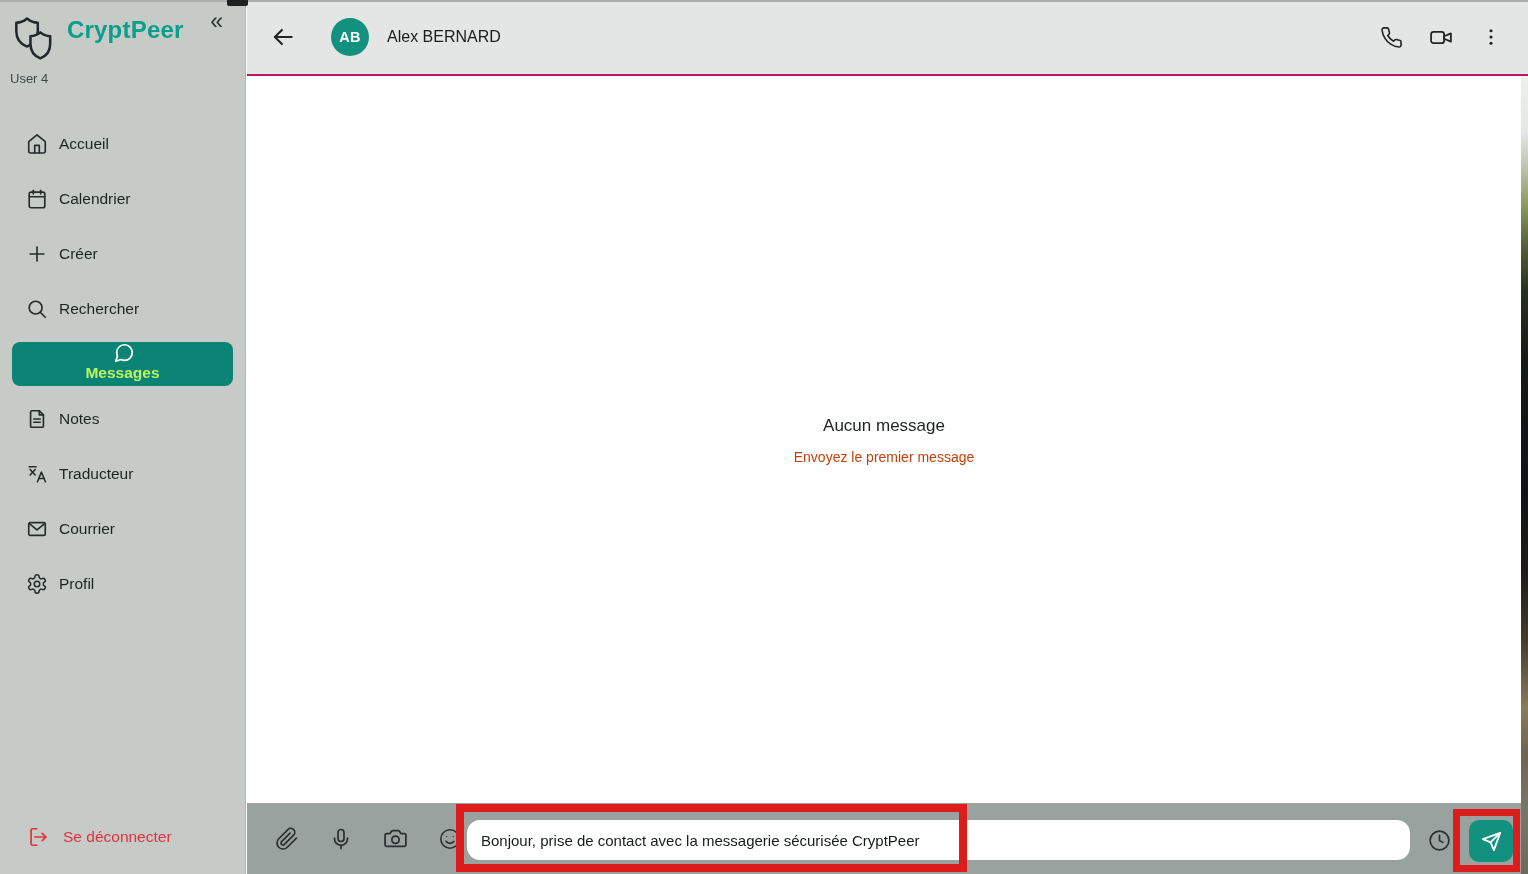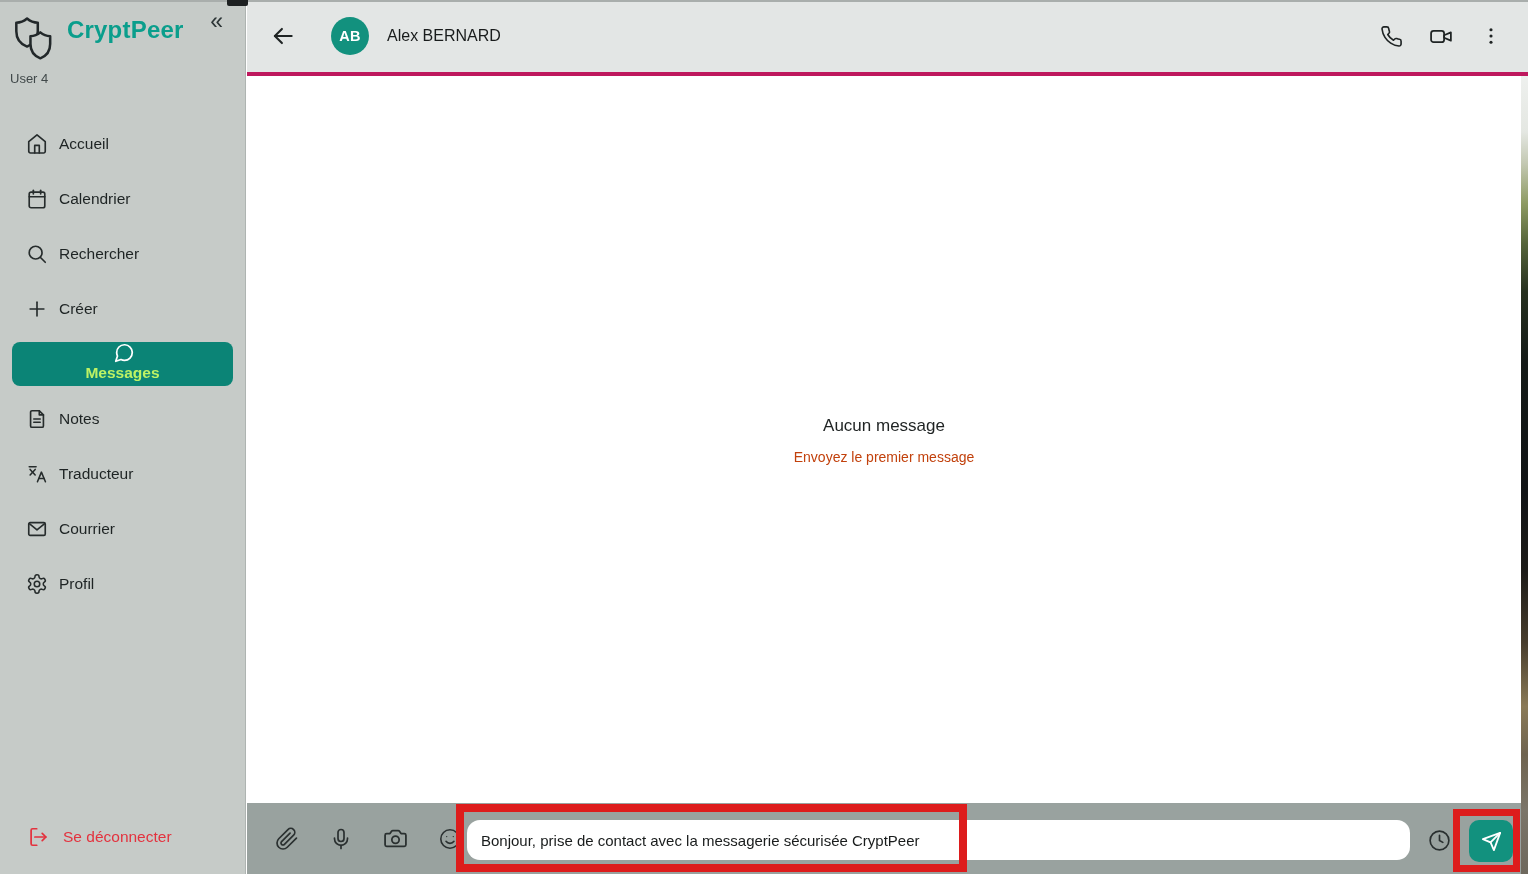--- a/index.html
+++ b/index.html
@@ -26,21 +26,21 @@
   .nav-item.active .nav-icon { color:#ffffff; }
   .nav-item.active .nav-label { font-weight:700; }
 
   .logout-btn { position:absolute; left:28px; bottom:26px; display:flex; align-items:center; gap:13px;
                 background:none; border:none; color:#e3323e; font-size:15.5px; cursor:pointer; }
 
   
   .main { position:absolute; left:247px; top:0; right:0; height:100%; }
 
   .chat-header { position:absolute; top:0; left:0; right:0; height:76px; background:#e3e6e5;
-                 border-bottom:4px solid #be185d; display:flex; align-items:center; }
+                 border-bottom:2px solid #be185d; display:flex; align-items:center; }
   .back-btn { margin-left:16px; width:40px; height:40px; background:none; border:none; color:#1f2424;
               display:flex; align-items:center; justify-content:center; cursor:pointer; }
   .avatar { width:38px; height:38px; border-radius:50%; background:#12917e; color:#ffffff;
             font-weight:700; font-size:14.5px; display:flex; align-items:center; justify-content:center;
             margin-left:28px; letter-spacing:.3px; }
   .contact-name { margin-left:18px; font-size:16px; color:#191c1c; }
   .header-actions { margin-left:auto; margin-right:24px; display:flex; align-items:center; gap:22px; color:#1f2424; }
   .icon-btn { background:none; border:none; color:inherit; display:flex; align-items:center; justify-content:center; cursor:pointer; padding:2px; }
 
   .message-area { position:absolute; top:77px; left:0; right:7px; bottom:71px; background:#ffffff;
@@ -112,35 +112,35 @@
               <line x1="16" y1="2.5" x2="16" y2="6.5"></line>
               <line x1="3.5" y1="9.5" x2="20.5" y2="9.5"></line>
           </svg>
         </span>
         <span class="nav-label">Calendrier</span>
       </div>
 
       <div class="nav-item">
         <span class="nav-icon">
           <svg width="22" height="22" viewBox="0 0 24 24" fill="none" stroke="currentColor" stroke-width="1.8" stroke-linecap="round">
+            <line x1="12" y1="4.5" x2="12" y2="19.5"></line>
+              <line x1="4.5" y1="12" x2="19.5" y2="12"></line>
+          </svg>
+        </span>
+        <span class="nav-label">Créer</span>
+      </div>
+
+      <div class="nav-item">
+        <span class="nav-icon">
+          <svg width="22" height="22" viewBox="0 0 24 24" fill="none" stroke="currentColor" stroke-width="1.8" stroke-linecap="round">
             <circle cx="10.5" cy="10.5" r="7"></circle>
               <line x1="15.8" y1="15.8" x2="21" y2="21"></line>
           </svg>
         </span>
         <span class="nav-label">Rechercher</span>
-      </div>
-
-      <div class="nav-item">
-        <span class="nav-icon">
-          <svg width="22" height="22" viewBox="0 0 24 24" fill="none" stroke="currentColor" stroke-width="1.8" stroke-linecap="round">
-            <line x1="12" y1="4.5" x2="12" y2="19.5"></line>
-              <line x1="4.5" y1="12" x2="19.5" y2="12"></line>
-          </svg>
-        </span>
-        <span class="nav-label">Créer</span>
       </div>
 
       <div class="nav-item active">
         <span class="nav-icon">
           <svg width="22" height="22" viewBox="0 0 24 24" fill="none" stroke="currentColor" stroke-width="1.9" stroke-linecap="round" stroke-linejoin="round">
             <path d="M21 11.5a8.38 8.38 0 0 1-8.5 8.5 8.38 8.38 0 0 1-3.8-.9L3 21l1.9-5.7a8.38 8.38 0 0 1-.9-3.8 8.38 8.38 0 0 1 8.5-8.5h.5a8.48 8.48 0 0 1 8 8v.5z"></path>
           </svg>
         </span>
         <span class="nav-label">Messages</span>
       </div>

